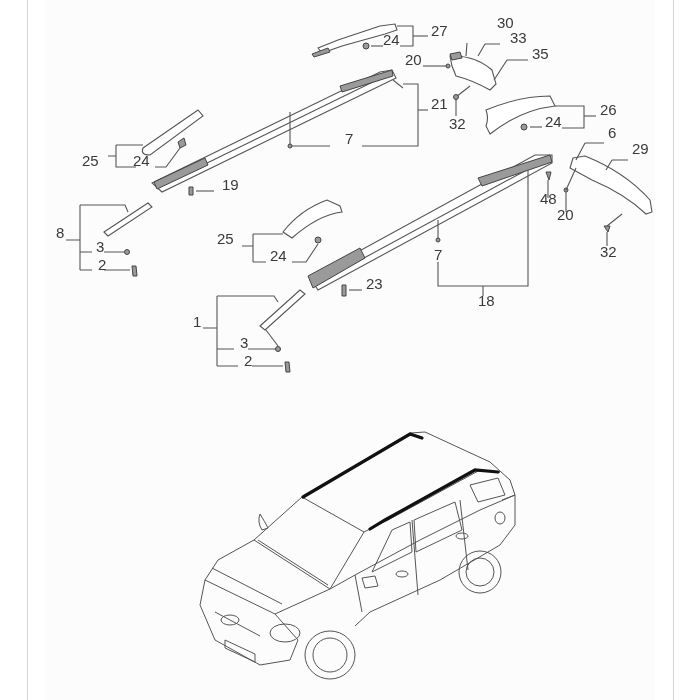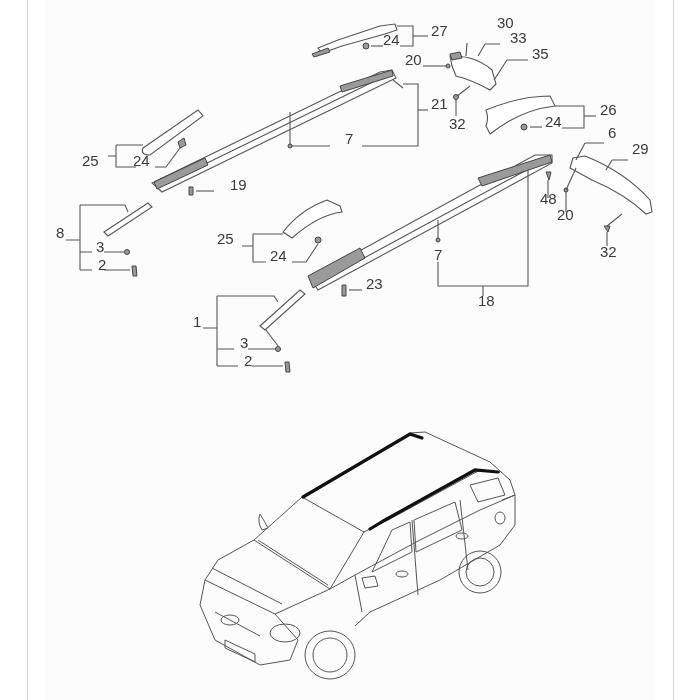--- a/index.html
+++ b/index.html
@@ -187,21 +187,21 @@
     <span class="callout" style="left: 405px; top: 52px;">20</span>
     <span class="callout" style="left: 431px; top: 96px;">21</span>
     <span class="callout" style="left: 449px; top: 116px;">32</span>
     <span class="callout" style="left: 600px; top: 102px;">26</span>
     <span class="callout" style="left: 545px; top: 114px;">24</span>
     <span class="callout" style="left: 608px; top: 125px;">6</span>
     <span class="callout" style="left: 632px; top: 141px;">29</span>
     <span class="callout" style="left: 345px; top: 131px;">7</span>
     <span class="callout" style="left: 82px; top: 141px; margin-top: 12px;">25</span>
     <span class="callout" style="left: 133px; top: 153px;">24</span>
-    <span class="callout" style="left: 230px; top: 177px;">19</span>
+    <span class="callout" style="left: 222px; top: 177px;">19</span>
     <span class="callout" style="left: 540px; top: 191px;">48</span>
     <span class="callout" style="left: 557px; top: 207px;">20</span>
     <span class="callout" style="left: 56px; top: 225px;">8</span>
     <span class="callout" style="left: 217px; top: 231px;">25</span>
     <span class="callout" style="left: 96px; top: 239px;">3</span>
     <span class="callout" style="left: 434px; top: 247px;">7</span>
     <span class="callout" style="left: 270px; top: 248px;">24</span>
     <span class="callout" style="left: 600px; top: 244px;">32</span>
     <span class="callout" style="left: 98px; top: 257px;">2</span>
     <span class="callout" style="left: 366px; top: 276px;">23</span>

